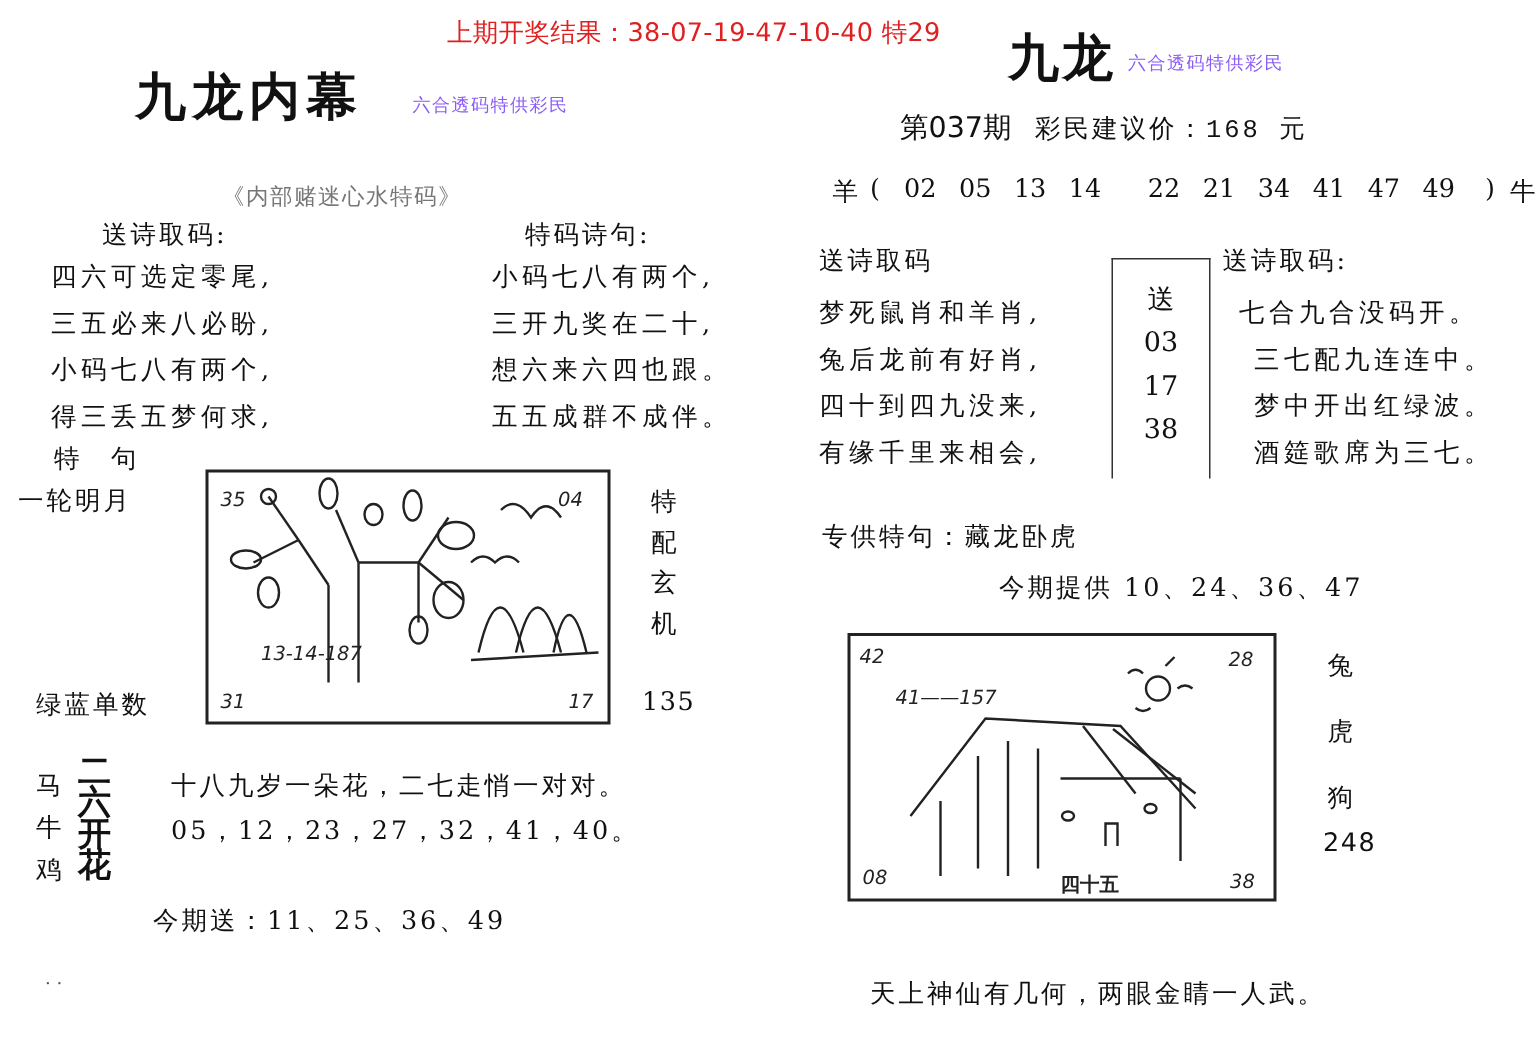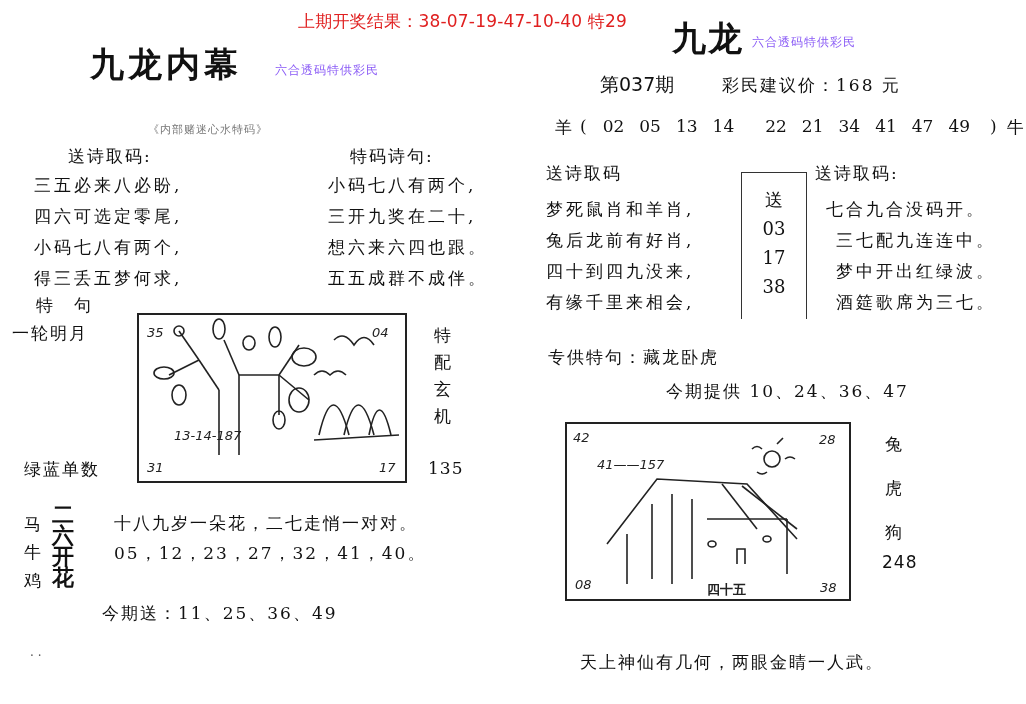--- a/index.html
+++ b/index.html
@@ -20,26 +20,26 @@
   .vert { display: flex; flex-direction: column; align-items: center; }
   .box-col { position: absolute; border-left: 1px solid #333; border-right: 1px solid #333; border-top: 1px solid #333; }
 </style>
 </head>
 <body>
 
 <div class="abs red-banner">上期开奖结果：38-07-19-47-10-40 特29</div>
 
 <div class="abs title-big" style="left:90px; top:42px;">九龙内幕</div>
 <div class="abs subtitle-faint" style="left:275px; top:62px;">六合透码特供彩民</div>
-<div class="abs" style="left:148px; top:122px; font-size:11px; color:#777; letter-spacing:1px;">《内部赌迷心水特码》</div>
+<div class="abs" style="left:148px; top:122px; font-size:15px; color:#777; letter-spacing:1px;">《内部赌迷心水特码》</div>
 
 <div class="abs txt" style="left:68px; top:145px;">送诗取码:</div>
 <div class="abs" style="left:34px; top:170px;">
+  <div class="poem-line">四六可选定零尾,</div>
   <div class="poem-line">三五必来八必盼,</div>
-  <div class="poem-line">四六可选定零尾,</div>
   <div class="poem-line">小码七八有两个,</div>
   <div class="poem-line">得三丢五梦何求,</div>
 </div>
 
 <div class="abs txt" style="left:350px; top:145px;">特码诗句:</div>
 <div class="abs" style="left:328px; top:170px;">
   <div class="poem-line">小码七八有两个,</div>
   <div class="poem-line">三开九奖在二十,</div>
   <div class="poem-line">想六来六四也跟。</div>
   <div class="poem-line">五五成群不成伴。</div>
@@ -108,21 +108,21 @@
   <span>花</span>
 </div>
 <div class="abs txt" style="left:114px; top:512px;">十八九岁一朵花，二七走悄一对对。</div>
 <div class="abs txt-num" style="left:114px; top:542px; letter-spacing:2px;">05，12，23，27，32，41，40。</div>
 <div class="abs txt-num" style="left:102px; top:602px; letter-spacing:2px;">今期送：11、25、36、49</div>
 <div class="abs" style="left:30px; top:645px; font-size:12px; color:#555;">. .</div>
 
 <div class="abs title-big" style="left:672px; top:16px; letter-spacing:2px;">九龙</div>
 <div class="abs subtitle-faint" style="left:752px; top:34px;">六合透码特供彩民</div>
 <div class="abs" style="left:568px; top:72px; font-size:19px; font-family:'DejaVu Sans', sans-serif;margin-left:32px;">第037期</div>
-<div class="abs txt" style="left:722px; top:74px;">彩民建议价：168 元</div>
+<div class="abs txt" style="left:690px; top:74px;font-family:Liberation Mono, monospace;">彩民建议价：168 元</div>
 
 <div class="abs" style="left:555px; top:116px; font-size:17px; display:flex; gap:0;">
   <span style="margin-right:8px;">羊</span>
   <span style="margin-right:16px;">(</span>
   <span style="margin-right:15px;">02</span>
   <span style="margin-right:15px;">05</span>
   <span style="margin-right:15px;">13</span>
   <span style="margin-right:31px;">14</span>
   <span style="margin-right:15px;">22</span>
   <span style="margin-right:15px;">21</span>

